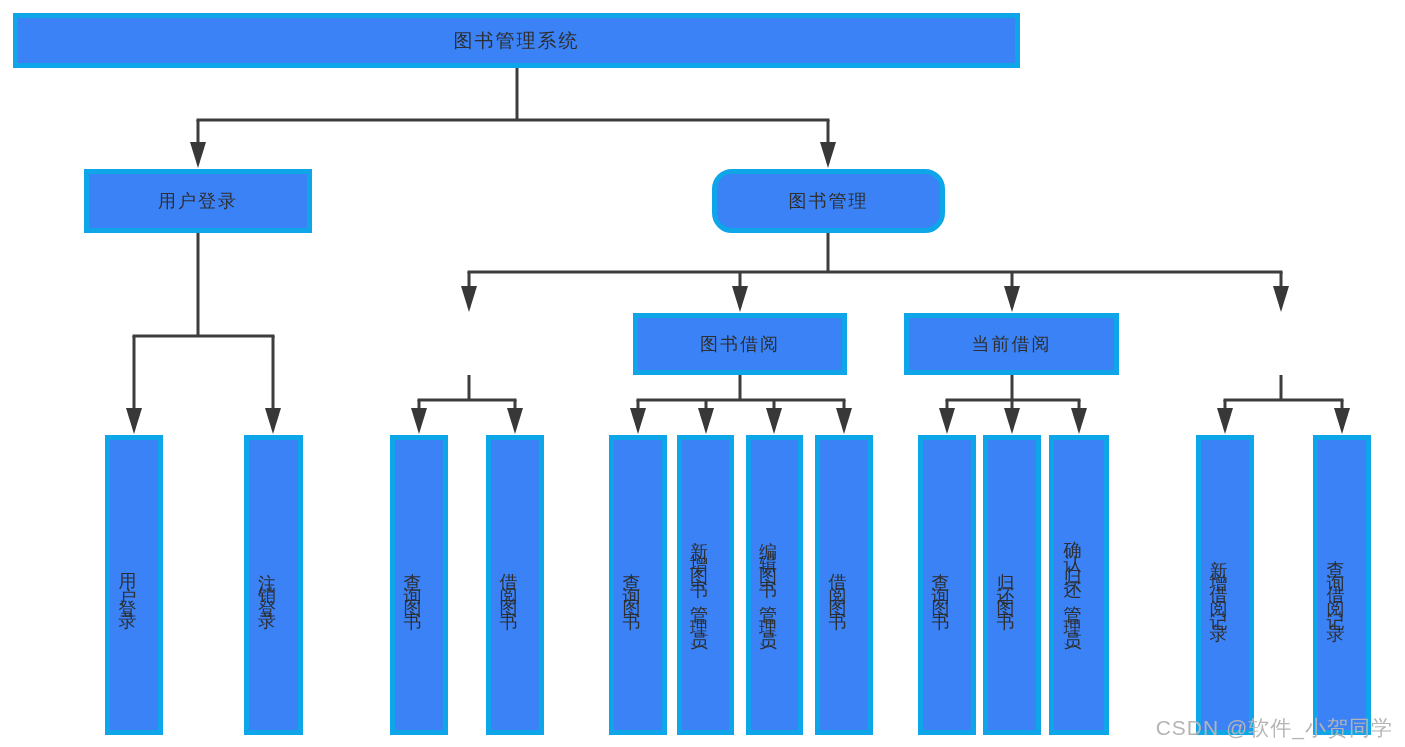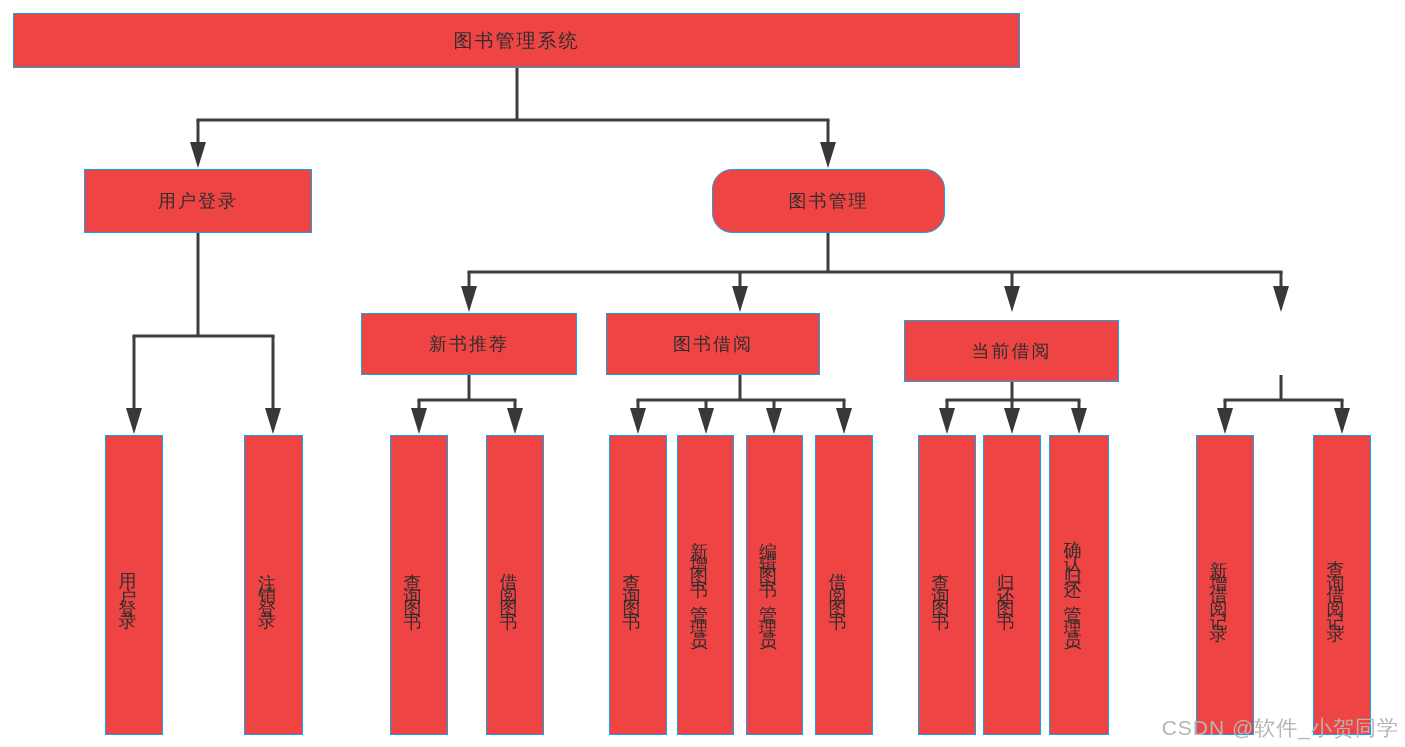--- a/index.html
+++ b/index.html
@@ -14,40 +14,40 @@
   svg.connectors {
     position: absolute;
     left: 0; top: 0;
     width: 1405px; height: 747px;
   }
   svg.connectors line { stroke: #3d3d3d; stroke-width: 3; }
   svg.connectors polygon { fill: #383838; }
   .node {
     position: absolute;
     box-sizing: border-box;
-    border: 1px solid #0ea5e9;
-    background: #ef4444;
+    border: 5px solid #0ea5e9;
+    background: #3b82f6;
     color: #2e2e2e;
     display: flex;
     align-items: center;
     justify-content: center;
     font-size: 18px;
     letter-spacing: 2px;
   }
   .node.root { font-size: 19px; }
   .node.leaf {
     writing-mode: vertical-rl;
     text-orientation: mixed;
     letter-spacing: 13px;
     font-size: 18px;
   }
   .node.leaf span { padding-block-start: 13px; }
   .watermark {
     position: absolute;
-    right: 6px;
+    right: 12px;
     bottom: 5px;
     font-size: 21px;
     color: #b5b5b5;
     letter-spacing: 1px;
     white-space: nowrap;
     z-index: 5;
   }
 </style>
 </head>
 <body>
@@ -128,23 +128,22 @@
       <line x1="1342" y1="400" x2="1342" y2="416"></line>
       <polygon points="1334,408 1350,408 1342,434"></polygon>
     </g>
   </svg>
 
   <div class="node root" style="left:13px; top:13px; width:1007px; height:55px;">图书管理系统</div>
 
   <div class="node" style="left:84px; top:169px; width:228px; height:64px;">用户登录</div>
   <div class="node" style="left:712px; top:169px; width:233px; height:64px;border-radius:20px;">图书管理</div>
 
-  <div class="node" style="left:361px; top:313px; width:216px; height:62px;">新书推荐</div>
-  <div class="node" style="left:606px; top:313px; width:214px; height:62px;">图书借阅</div>
-  <div class="node" style="left:904px; top:313px; width:215px; height:62px;margin-top:7px;">当前借阅</div>
+  <div class="node" style="left:633px; top:313px; width:214px; height:62px;">图书借阅</div>
+  <div class="node" style="left:904px; top:313px; width:215px; height:62px;">当前借阅</div>
 
   <div class="node leaf" style="left:105px; top:435px; width:58px; height:300px;">
       <span>用户登录</span>
     </div>
   <div class="node leaf" style="left:244px; top:435px; width:59px; height:300px;">
       <span>注销登录</span>
     </div>
 
   <div class="node leaf" style="left:390px; top:435px; width:58px; height:300px;">
       <span>查询图书</span>

